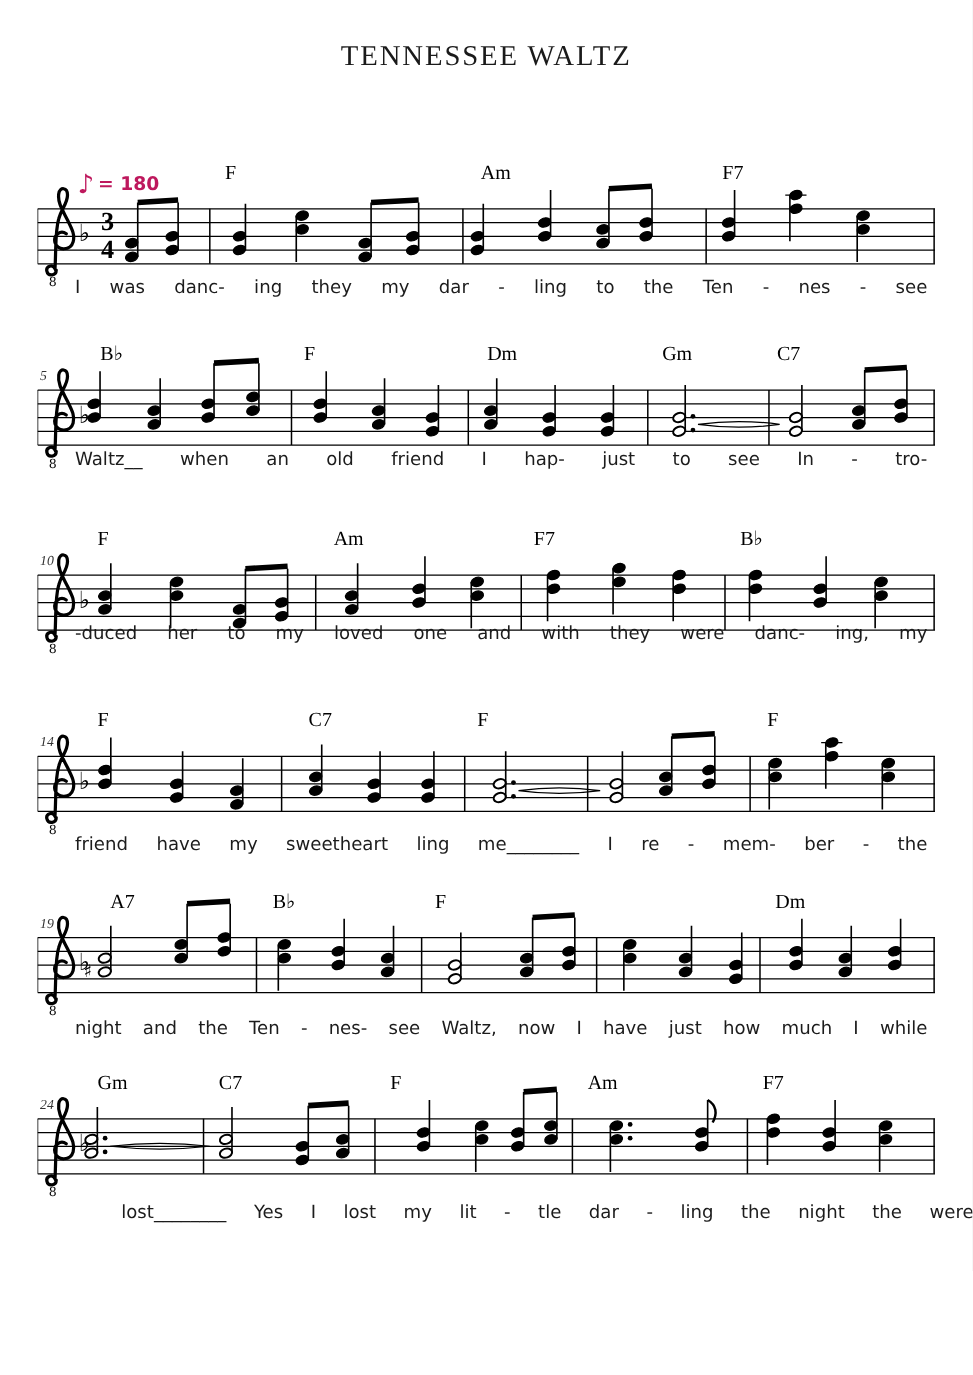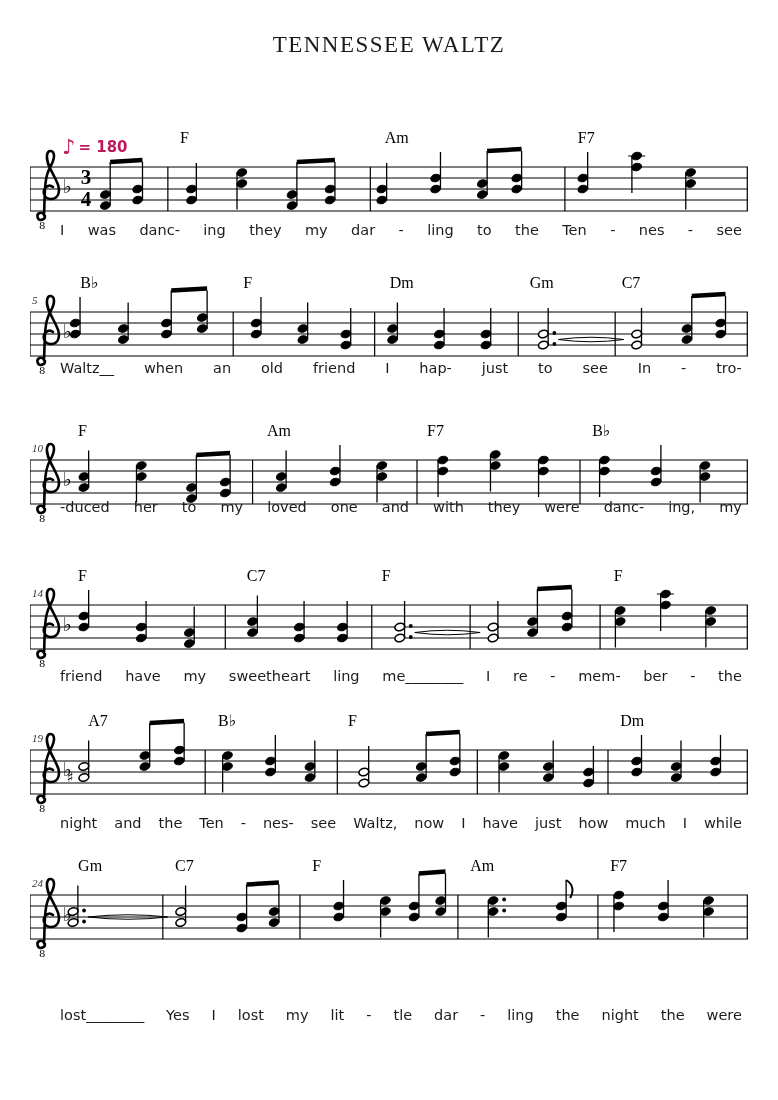--- a/index.html
+++ b/index.html
@@ -506,21 +506,21 @@
       <span>Waltz,</span>
       <span>now</span>
       <span>I</span>
       <span>have</span>
       <span>just</span>
       <span>how</span>
       <span>much</span>
       <span>I</span>
       <span>while</span>
     </div>
-    <div class="lyrics" style="top: 1007px;">
+    <div class="lyrics" style="top: 962px; margin-left: 37px;">
       <span>lost________</span>
       <span>Yes</span>
       <span>I</span>
       <span>lost</span>
       <span>my</span>
       <span>lit</span>
       <span>-</span>
       <span>tle</span>
       <span>dar</span>
       <span>-</span>

